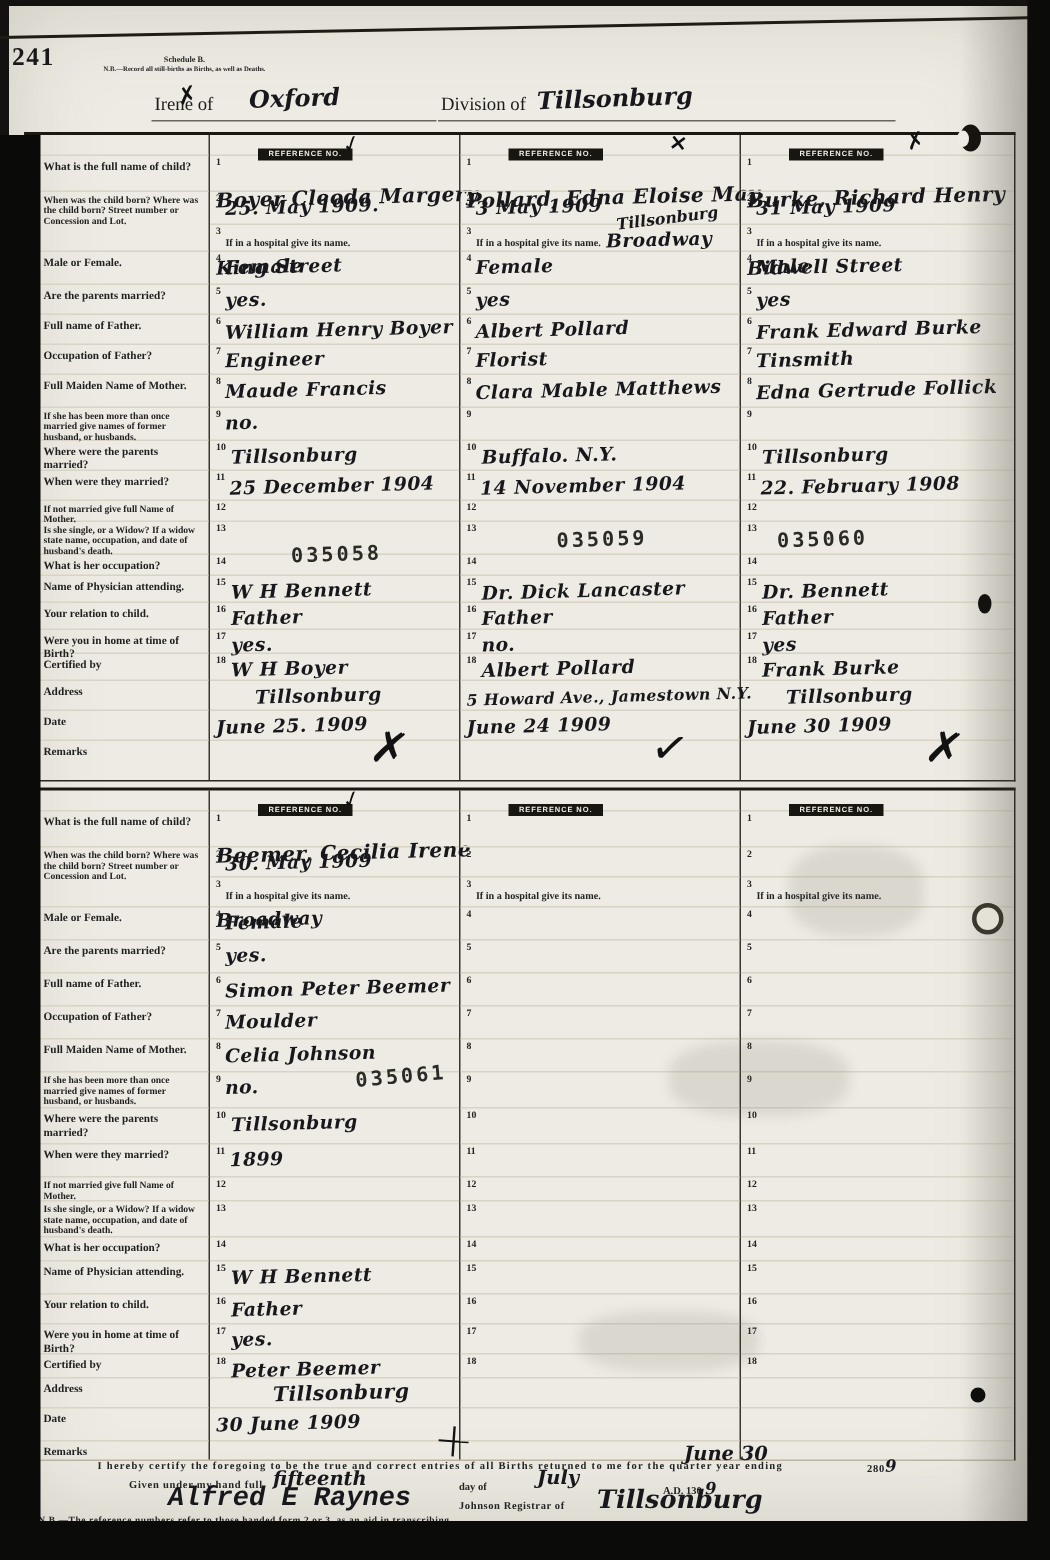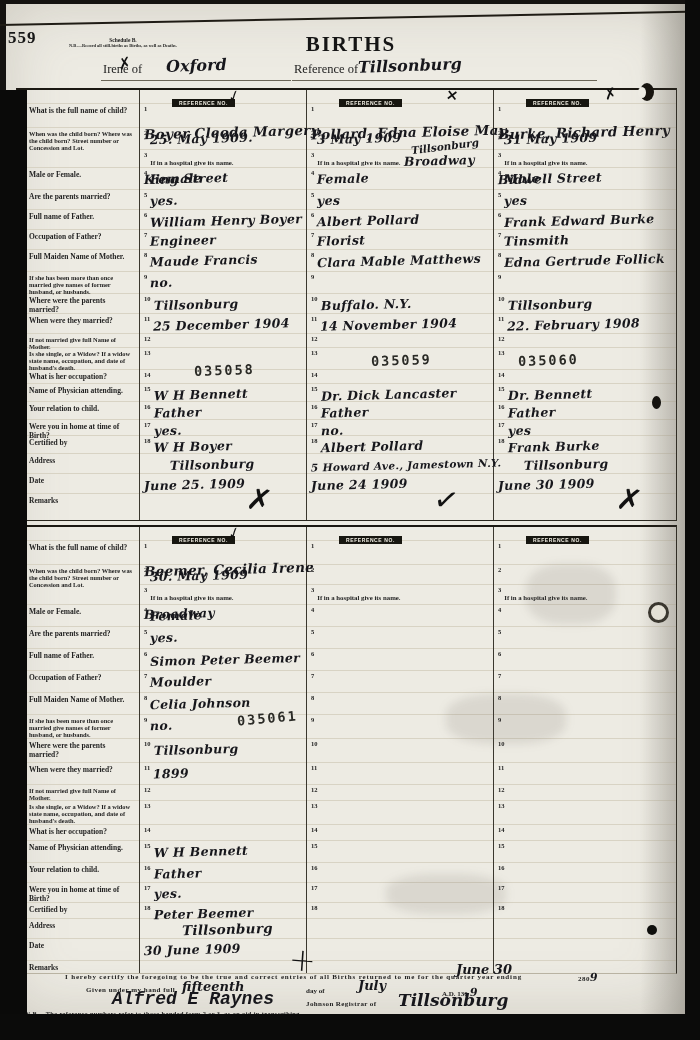--- a/index.html
+++ b/index.html
@@ -102,30 +102,29 @@
   .smudge{background:rgba(95,88,74,.13);filter:blur(4px);border-radius:40%;}
   .sm1{left:520px;top:560px;width:90px;height:60px;}
   .sm2{left:380px;top:870px;width:120px;height:40px;}
   .sm3{left:440px;top:690px;width:120px;height:50px;}
 </style>
 </head>
 <body>
 
 <div class="page">
 
-  <div class="pgnum">559</div>
+  <div class="pgnum">241</div>
   <div class="sched">
     <span class="s1">Schedule B.</span>
     <span class="s2">N.B.—Record all still-births as Births, as well as Deaths.</span>
   </div>
   <span class="hdr-mark">✗</span>
-  <div class="title">BIRTHS</div>
   <span class="cline c-lab1">Irene of</span>
   <span class="c-val county-v">Oxford</span>
-  <span class="cline c-lab2">Reference of</span>
+  <span class="cline c-lab2">Division of</span>
   <span class="c-val division-v">Tillsonburg</span>
   <div class="u-line ul1"></div>
   <div class="u-line ul2"></div>
 
   <div class="tbl tbl-upper">
 
     <div class="col w-lbl">
       <div class="lc uh0"></div>
       <div class="lc uh1">
           <span class="lbl">What is the full name of child?</span>

